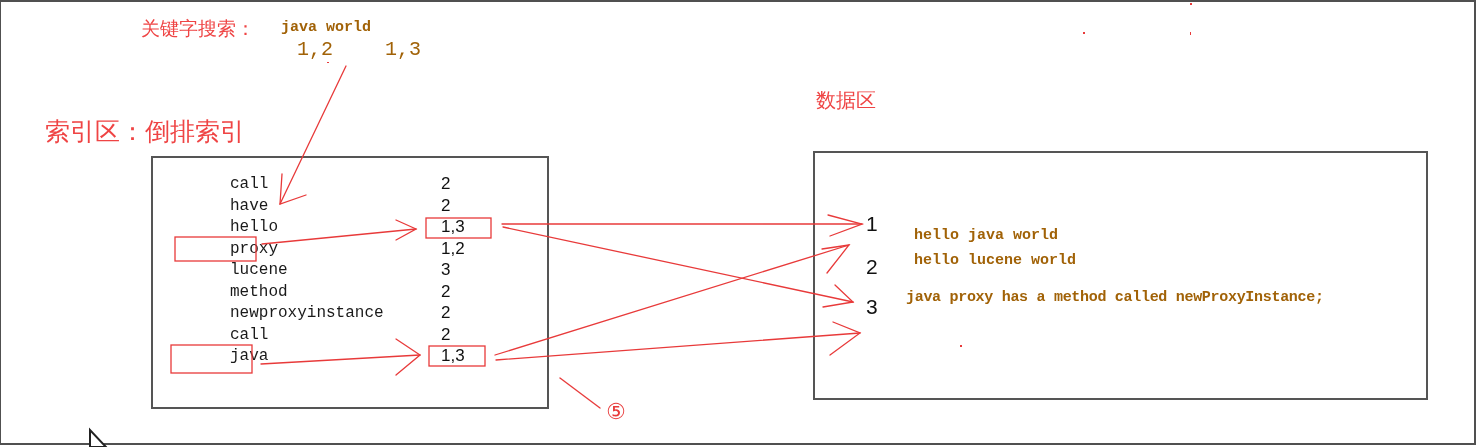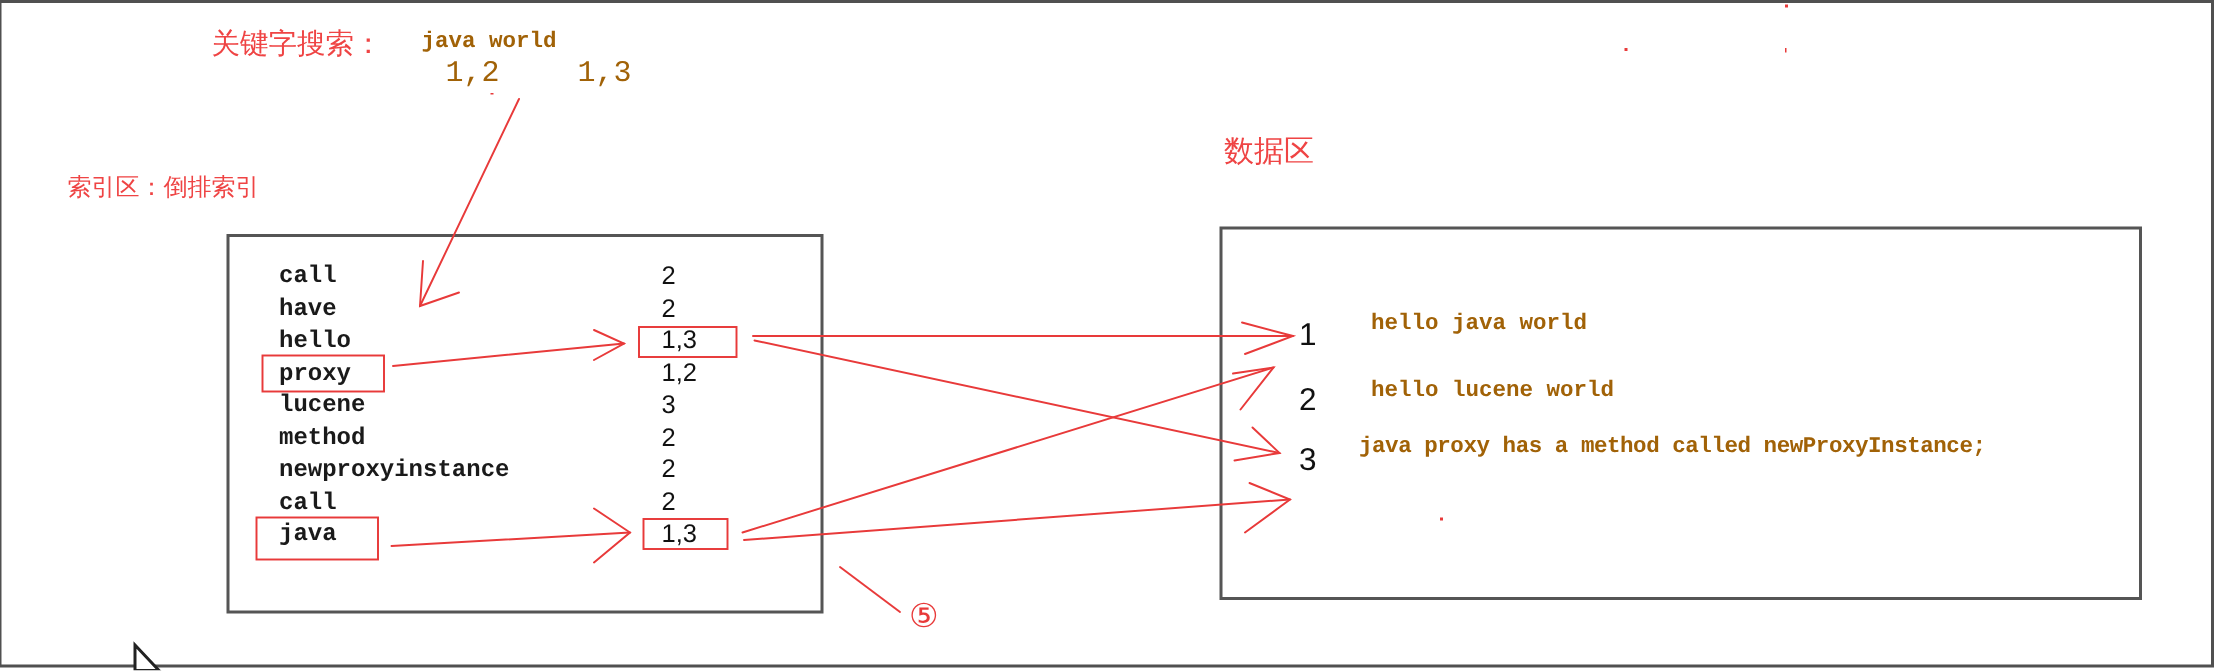--- a/index.html
+++ b/index.html
@@ -4,29 +4,29 @@
   <style>
     html, body { margin: 0; padding: 0; background: #ffffff; }
     body { width: 1478px; height: 447px; position: relative; overflow: hidden; }
     .frame {
       position: absolute; left: 0; top: 0; width: 1476px; height: 445px;
       border: 1px solid #505050; border-top-width: 2px; border-right-width: 2px; border-bottom-width: 2px;
       box-sizing: border-box; background: #fff;
     }
     .cjk { font-family: "DejaVu Sans", sans-serif; color: #ef4444; position: absolute; white-space: nowrap; }
     .mono { font-family: Liberation Mono, monospace; color: #a16207; position: absolute; white-space: nowrap; }
-    .serif-mono { font-family: "Liberation Mono", "DejaVu Sans Mono", monospace; font-weight: bold; color: #1a1a1a; position: absolute; white-space: nowrap; }
+    .serif-mono { font-family: "Liberation Mono", "DejaVu Sans Mono", monospace; font-weight: normal; color: #1a1a1a; position: absolute; white-space: nowrap; margin-left: 44px; }
     .sans { font-family: "Liberation Sans", "DejaVu Sans", sans-serif; color: #111; position: absolute; white-space: nowrap; }
 
     .query-label { left: 141px; top: 16px; font-size: 19px; }
     .query-terms { left: 281px; top: 19px; font-size: 15px; font-weight: bold; }
     .query-postings { left: 297px; top: 38px; font-size: 20px; }
     .query-postings span { display: inline-block; }
 
-    .index-title { left: 45px; top: 115px; font-size: 16px; }
+    .index-title { left: 45px; top: 115px; font-size: 25px; }
     .data-title { left: 816px; top: 43px; font-size: 20px; margin-top: 44px; }
 
     .index-box {
       position: absolute; left: 151px; top: 156px; width: 398px; height: 253px;
       border: 2px solid #555; box-sizing: border-box;
     }
     .data-box {
       position: absolute; left: 813px; top: 151px; width: 615px; height: 249px;
       border: 2px solid #555; box-sizing: border-box;
     }
@@ -74,21 +74,21 @@
 <div class="sans post" style="top:260px">3</div>
 <div class="sans post" style="top:282px">2</div>
 <div class="sans post" style="top:303px">2</div>
 <div class="sans post" style="top:325px">2</div>
 <div class="sans post" style="top:346px">1,3</div>
 
 <div class="data-box"></div>
 <div class="sans doc-id" style="top:212px">1</div>
 <div class="sans doc-id" style="top:255px">2</div>
 <div class="sans doc-id" style="top:295px">3</div>
-<div class="mono doc-text" style="left:914px; top:207px">hello java world</div>
+<div class="mono doc-text" style="left:914px; top:227px">hello java world</div>
 <div class="mono doc-text" style="left:914px; top:252px">hello lucene world</div>
 <div class="mono doc-text" style="left:906px; top:289px; letter-spacing:-0.3px">java proxy has a method called newProxyInstance;</div>
 
 <div class="circled">⑤</div>
 
 <svg class="overlay" viewBox="0 0 1478 447">
   <g stroke="#e83a3a" stroke-width="1.3" fill="none" stroke-linecap="round">
 
     <rect x="175" y="237" width="81" height="24"></rect>
     <rect x="171" y="345" width="81" height="28"></rect>

